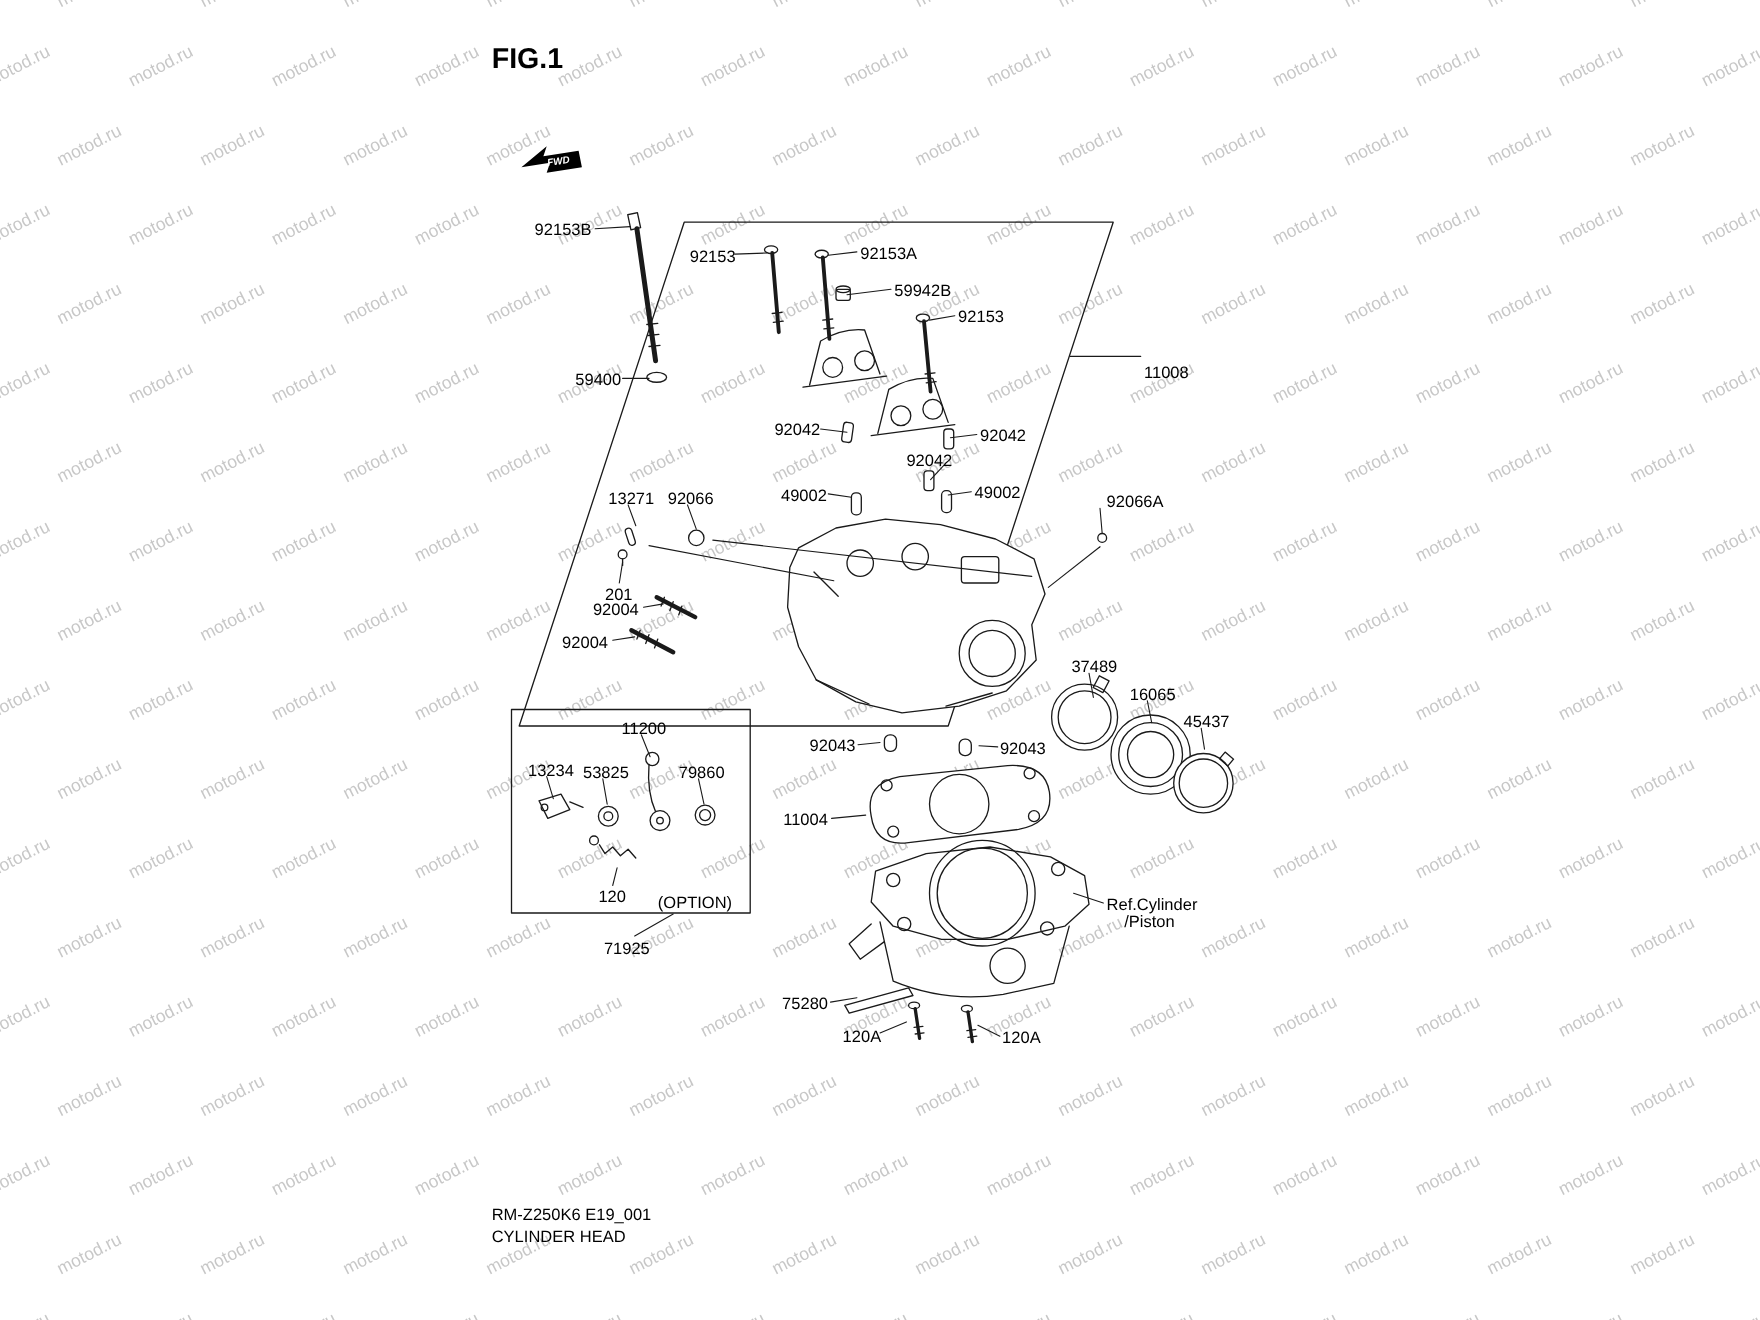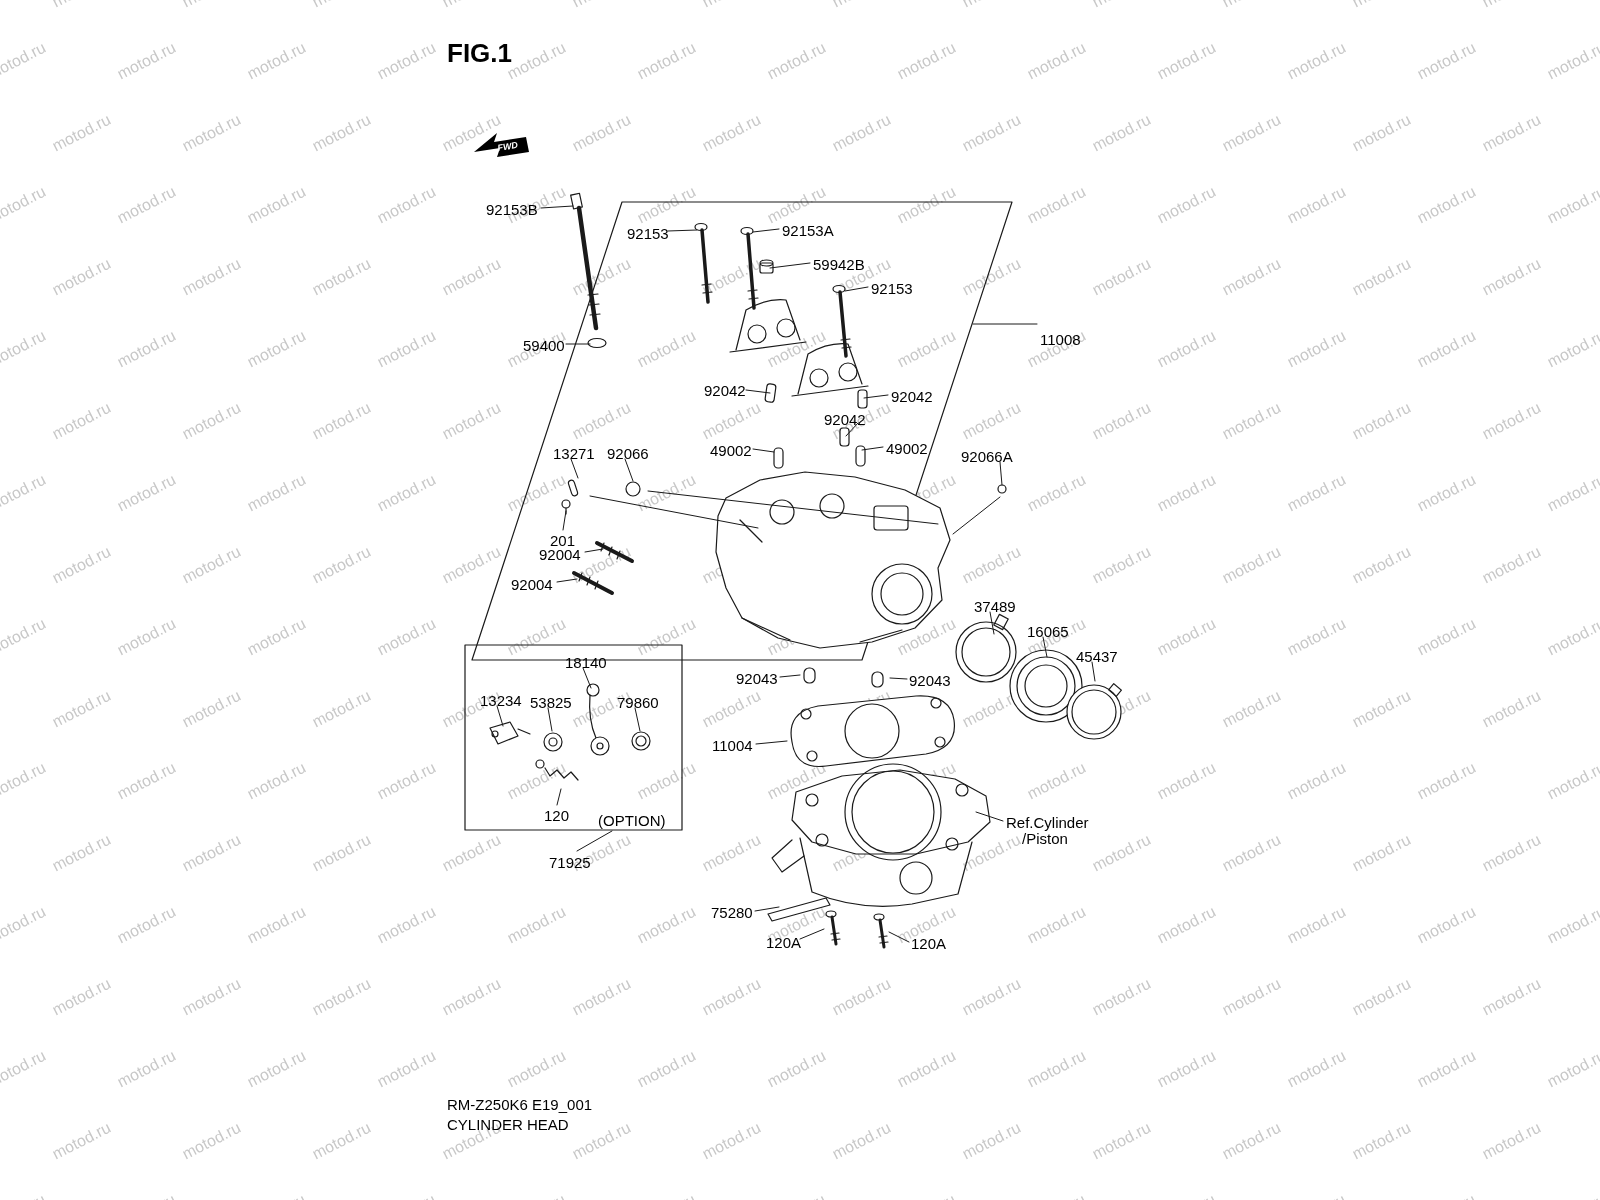--- a/index.html
+++ b/index.html
@@ -473,31 +473,31 @@
   <div class="lbl" style="left:871px;top:280px">92153</div>
   <div class="lbl" style="left:1040px;top:331px">11008</div>
   <div class="lbl" style="left:523px;top:337px">59400</div>
   <div class="lbl" style="left:704px;top:382px">92042</div>
   <div class="lbl" style="left:891px;top:388px">92042</div>
   <div class="lbl" style="left:824px;top:411px">92042</div>
   <div class="lbl" style="left:710px;top:442px">49002</div>
   <div class="lbl" style="left:886px;top:440px">49002</div>
   <div class="lbl" style="left:553px;top:445px">13271</div>
   <div class="lbl" style="left:607px;top:445px">92066</div>
-  <div class="lbl" style="left:961px;top:448px">92066A</div>
+  <div class="lbl" style="left:1006px;top:448px">92066A</div>
   <div class="lbl" style="left:550px;top:532px">201</div>
   <div class="lbl" style="left:539px;top:546px">92004</div>
   <div class="lbl" style="left:511px;top:576px">92004</div>
   <div class="lbl" style="left:974px;top:598px">37489</div>
   <div class="lbl" style="left:1027px;top:623px">16065</div>
   <div class="lbl" style="left:1076px;top:648px">45437</div>
   <div class="lbl" style="left:736px;top:670px">92043</div>
   <div class="lbl" style="left:909px;top:672px">92043</div>
   <div class="lbl" style="left:712px;top:737px">11004</div>
-  <div class="lbl" style="left:565px;top:654px">18140</div>
+  <div class="lbl" style="left:565px;top:654px">11200</div>
   <div class="lbl" style="left:480px;top:692px">13234</div>
   <div class="lbl" style="left:530px;top:694px">53825</div>
   <div class="lbl" style="left:617px;top:694px">79860</div>
   <div class="lbl" style="left:544px;top:807px">120</div>
   <div class="lbl" style="left:598px;top:812px">(OPTION)</div>
   <div class="lbl" style="left:549px;top:854px">71925</div>
   <div class="lbl" style="left:1006px;top:814px">Ref.Cylinder</div>
   <div class="lbl" style="left:1022px;top:830px">/Piston</div>
   <div class="lbl" style="left:711px;top:904px">75280</div>
   <div class="lbl" style="left:766px;top:934px">120A</div>

